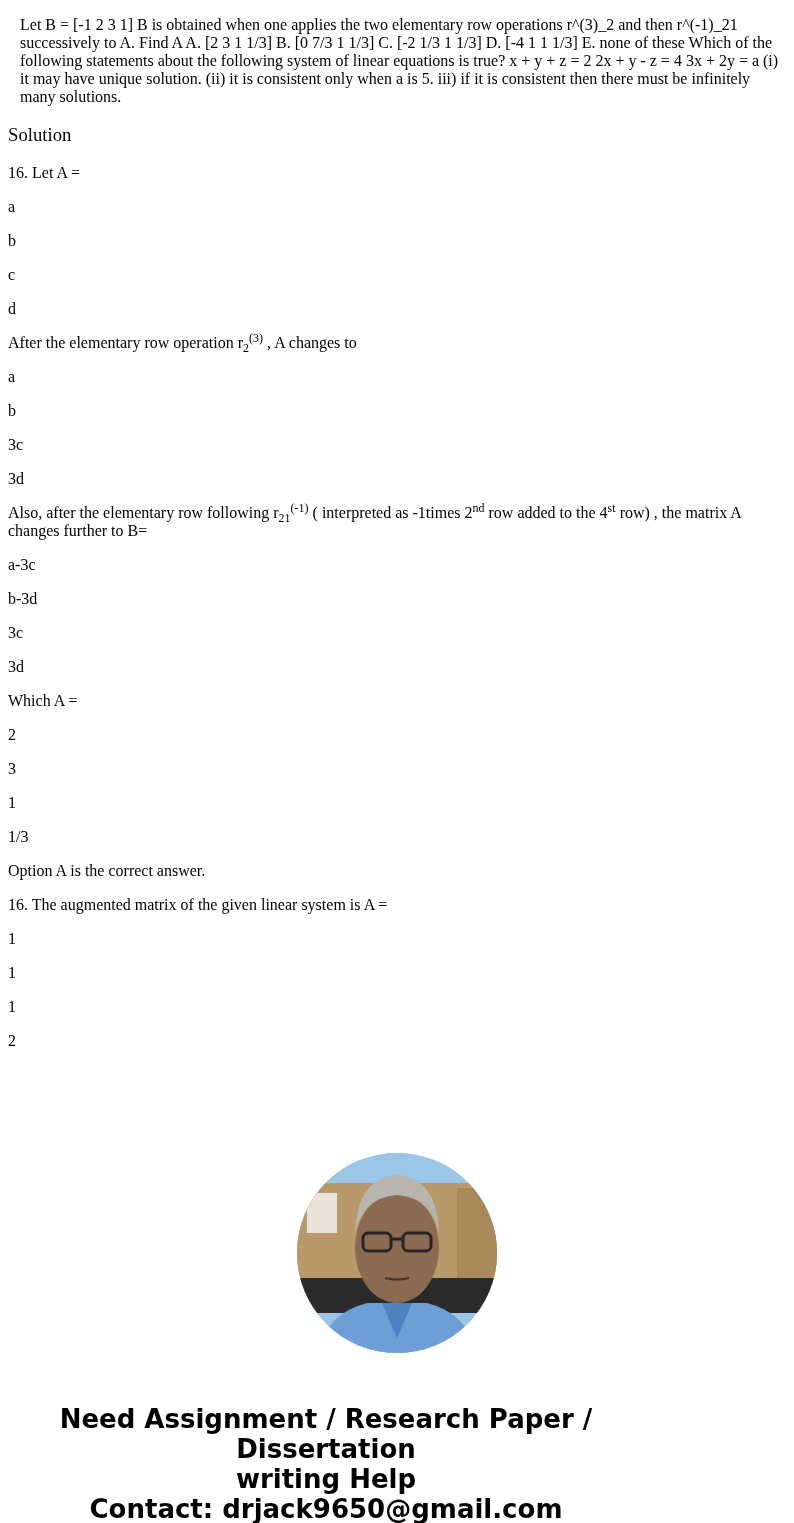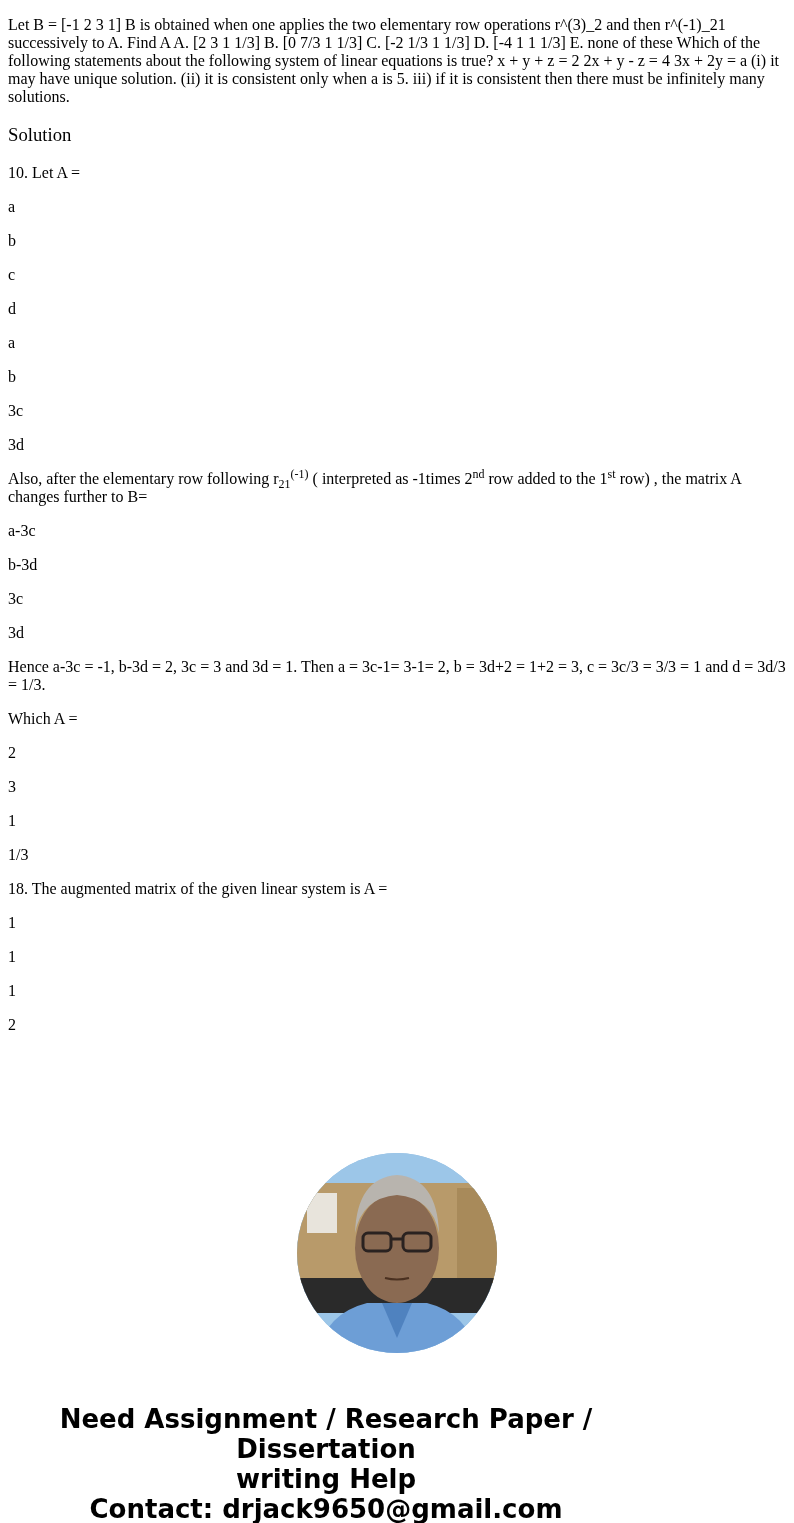--- a/index.html
+++ b/index.html
@@ -8,21 +8,21 @@
       height: 1523px;
       overflow: hidden;
       font-family: "Liberation Serif", serif;
       font-size: 16px;
       line-height: 18px;
       color: #000000;
       position: relative;
     }
     .content { padding: 0 8px; }
     p { margin: 16px 0; }
-    p.first { margin-top: 16px; }
+    p.first { margin-top: 16px; margin-left: 12px; }
     h3 { font-size: 18.7px; font-weight: normal; margin: 18px 0 18px 0; line-height: 22px; }
     sup, sub { font-size: 12px; line-height: 0; }
     .avatar-wrap { position: absolute; left: 297px; top: 1153px; width: 200px; height: 200px; }
     .avatar {
       width: 200px; height: 200px; border-radius: 50%; overflow: hidden; position: relative;
       background: #8fbbe0;
     }
     .promo {
       position: absolute; left: 0; top: 1404px; width: 652px; text-align: center;
       font-family: "DejaVu Sans", sans-serif; font-weight: bold; font-size: 26px; line-height: 30px;
@@ -30,45 +30,46 @@
     }
   </style>
 </head>
 <body>
 
 <div class="content">
   <p class="first" style="margin-top:16px;margin-bottom:0;">Let B = [-1 2 3 1] B is obtained when one applies the two elementary row operations r^(3)_2 and then r^(-1)_21 successively to A. Find A A. [2 3 1 1/3] B. [0 7/3 1 1/3] C. [-2 1/3 1 1/3] D. [-4 1 1 1/3] E. none of these Which of the following statements about the following system of linear equations is true? x + y + z = 2 2x + y - z = 4 3x + 2y = a (i) it may have unique solution. (ii) it is consistent only when a is 5. iii) if it is consistent then there must be infinitely many solutions.</p>
 
   <h3>Solution</h3>
 
-  <p>10. Let A =</p>
+  <p>16. Let A =</p>
   <p>a</p>
   <p>b</p>
   <p>c</p>
   <p>d</p>
 
+  <p><span>After the elementary row operation r</span><sub>2</sub><sup>(3)</sup><span> , A changes to</span></p>
   <p>a</p>
   <p>b</p>
   <p>3c</p>
   <p>3d</p>
 
-  <p><span>Also, after the elementary row following r</span><sub>21</sub><sup>(-1)</sup><span> ( interpreted as -1times 2</span><sup>nd</sup><span> row added to the 1</span><sup>st</sup><span> row) , the matrix A changes further to B=</span></p>
+  <p><span>Also, after the elementary row following r</span><sub>21</sub><sup>(-1)</sup><span> ( interpreted as -1times 2</span><sup>nd</sup><span> row added to the 4</span><sup>st</sup><span> row) , the matrix A changes further to B=</span></p>
   <p>a-3c</p>
   <p>b-3d</p>
   <p>3c</p>
   <p>3d</p>
 
-  <p>Hence a-3c = -1, b-3d = 2, 3c = 3 and 3d = 1. Then a = 3c-1= 3-1= 2, b = 3d+2 = 1+2 = 3, c = 3c/3 = 3/3 = 1 and d = 3d/3 = 1/3.</p>
   <p>Which A =</p>
   <p>2</p>
   <p>3</p>
   <p>1</p>
   <p>1/3</p>
 
-  <p>18. The augmented matrix of the given linear system is A =</p>
+  <p>Option A is the correct answer.</p>
+  <p>16. The augmented matrix of the given linear system is A =</p>
   <p>1</p>
   <p>1</p>
   <p>1</p>
   <p>2</p>
 </div>
 
 <div class="avatar-wrap">
   <div class="avatar">
     <svg width="200" height="200" viewBox="0 0 200 200">
       <rect x="0" y="0" width="200" height="200" fill="#9cc6e8"></rect>

